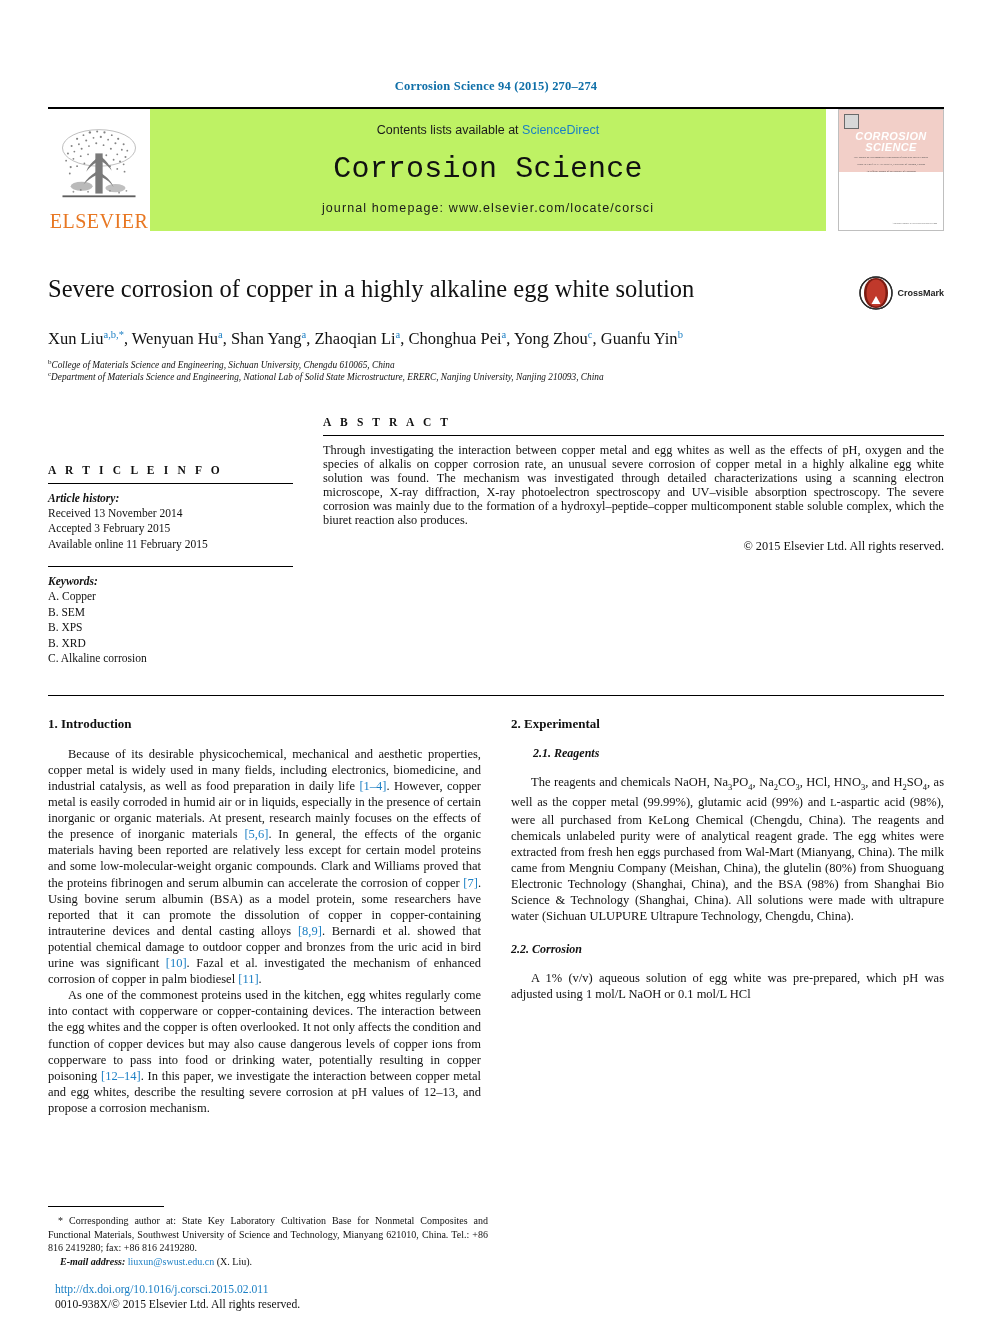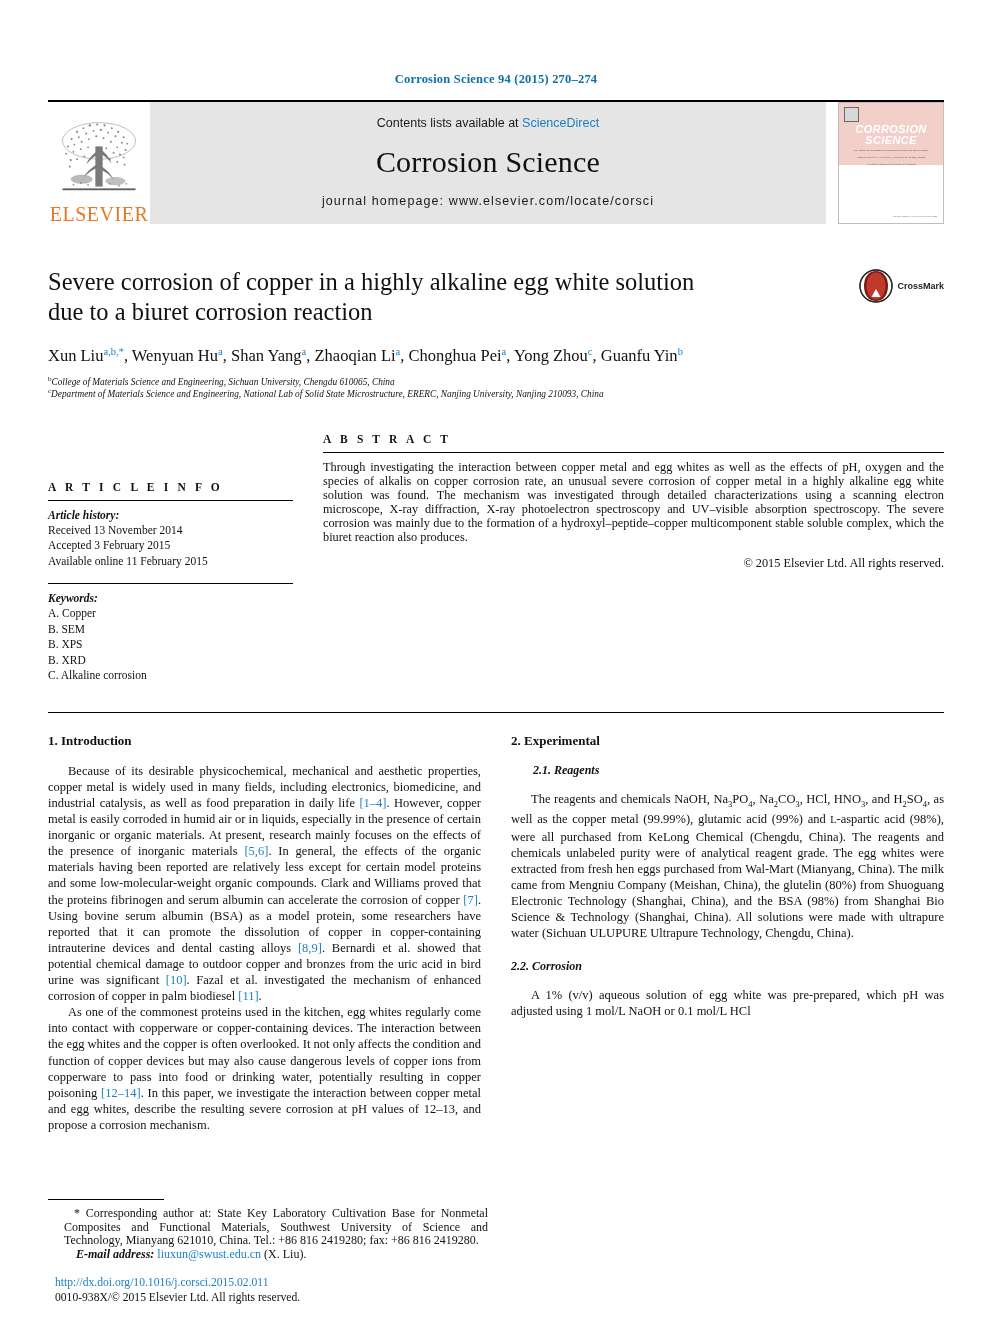--- a/index.html
+++ b/index.html
@@ -25,20 +25,21 @@
 
   
   .running-head {
     text-align: center;
     color: #0f6fa8;
     font-family: "Liberation Serif", serif;
     font-size: 12.5px;
     font-weight: bold;
     letter-spacing: 0.2px;
     padding-top: 72px;
+    margin-top: 7px;
   }
 
   
   .journal-header {
     margin-top: 13px;
     border-top: 2.5px solid #000;
     display: flex;
     align-items: stretch;
     height: 122px;
   }
@@ -56,37 +57,37 @@
   .elsevier-word {
     font-family: "Liberation Serif", serif;
     font-size: 20px;
     letter-spacing: 0.5px;
     color: #E87722;
     line-height: 1;
     margin-top: 1px;
   }
   .header-center {
     flex: 1 1 auto;
-    background: #e5e5e5;
+    background: #bef264;
     display: flex;
     flex-direction: column;
     align-items: center;
     justify-content: space-between;
     padding: 14px 0 16px 0;
   }
   .contents-line {
     font-family: "Liberation Sans", sans-serif;
     font-size: 12.5px;
     color: #1a1a1a;
   }
   .contents-line .sd {
     color: #1b7fc4;
   }
   .journal-title {
-    font-family: Liberation Serif, serif;
+    font-family: Liberation Mono, monospace;
     font-size: 30px;
     color: #111;
     letter-spacing: 0.2px;
   }
   .homepage-line {
     font-family: "Liberation Sans", sans-serif;
     font-size: 12.5px;
     color: #1a1a1a;
     letter-spacing: 1.1px;
   }
@@ -304,25 +305,24 @@
     left: 48px;
     bottom: 62px;
     width: 440px;
   }
   .footnote-rule {
     border-top: 1px solid #000;
     width: 116px;
     margin-bottom: 7px;
   }
   .footnote {
-    font-size: 12px;
+    font-size: 10px;
     line-height: 13.4px;
     text-align: justify;
     color: #111;
-    margin-left: 16px;
   }
   .email-label { font-style: italic; font-weight: bold; }
   .link { color: #1b7fc4; }
 
   .doi-block {
     position: absolute;
     left: 55px;
     bottom: 18px;
     width: 440px;
   }
@@ -434,21 +434,20 @@
       <div class="cover-bottom">
         <div class="cover-footline">Available online at www.sciencedirect.com</div>
       </div>
     </div>
   </div>
 
   <div class="title-block">
     <div class="title-text">
       <h1 class="article-title">
         <span>Severe corrosion of copper in a highly alkaline egg white solution</span><br>
-        <span>due to a biuret corrosion reaction</span>
       </h1>
     </div>
     <div class="crossmark">
       <svg width="34" height="34" viewBox="0 0 34 34">
         <circle cx="17" cy="17" r="16" fill="#ffffff" stroke="#3a3a3a" stroke-width="1.2"></circle>
         <path d="M17 2 C24 2 29 8 29 17 C29 26 24 32 17 32 C10 32 5 26 5 17 C5 8 10 2 17 2 Z" fill="#7b1b12"></path>
         <path d="M17 3.5 C22.5 3.5 26.5 9 26.5 17 C26.5 25 22.5 30.5 17 30.5 C11.5 30.5 7.5 25 7.5 17 C7.5 9 11.5 3.5 17 3.5 Z" fill="#c0392b"></path>
         <path d="M17 20 L21.5 28 L12.5 28 Z" fill="#ffffff"></path>
         <circle cx="17" cy="17" r="16" fill="none" stroke="#2b2b2b" stroke-width="1.4"></circle>
       </svg>

